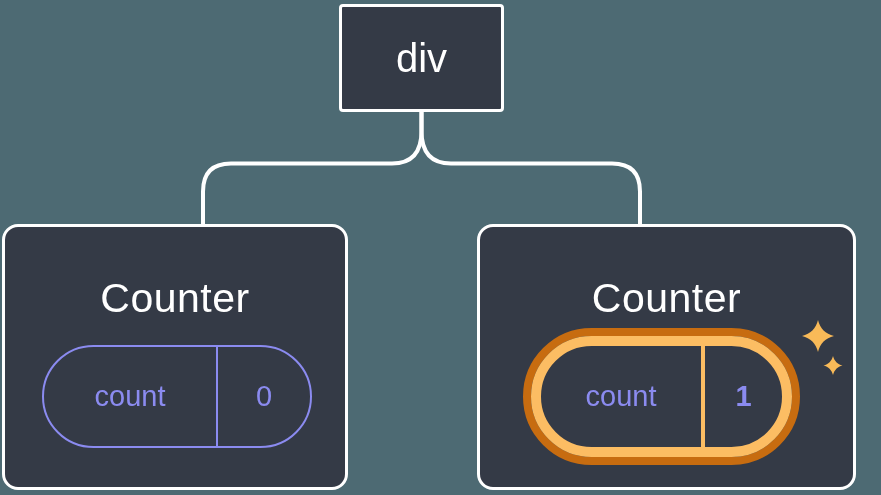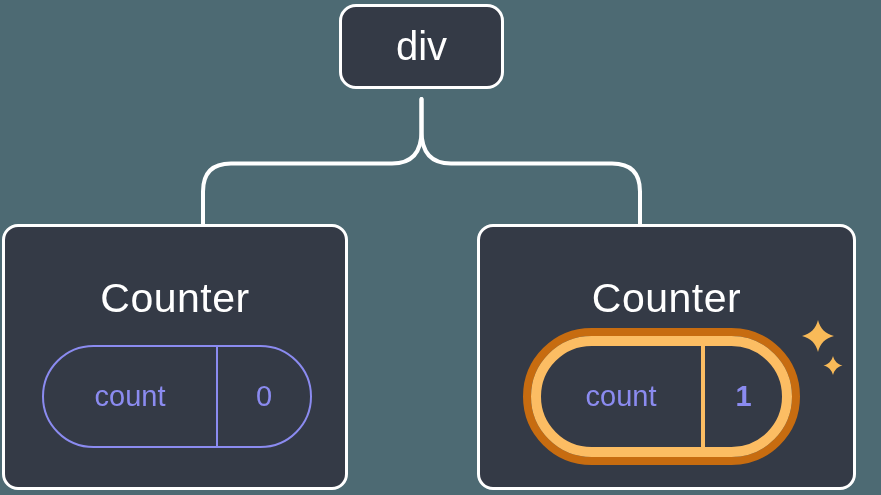--- a/index.html
+++ b/index.html
@@ -18,22 +18,22 @@
     pointer-events: none;
   }
   .node {
     position: absolute;
     background: #343a46;
     border: 3px solid #ffffff;
     box-sizing: border-box;
   }
   .root-node {
     left: 339px; top: 4px;
-    width: 165px; height: 85px;
-    border-radius: 17px;
+    width: 165px; height: 108px;
+    border-radius: 4px;
     display: flex;
     align-items: center;
     justify-content: center;
     color: #ffffff;
     font-size: 40px;
   }
   .card {
     border-radius: 16px;
     text-decoration: underline;
   }

